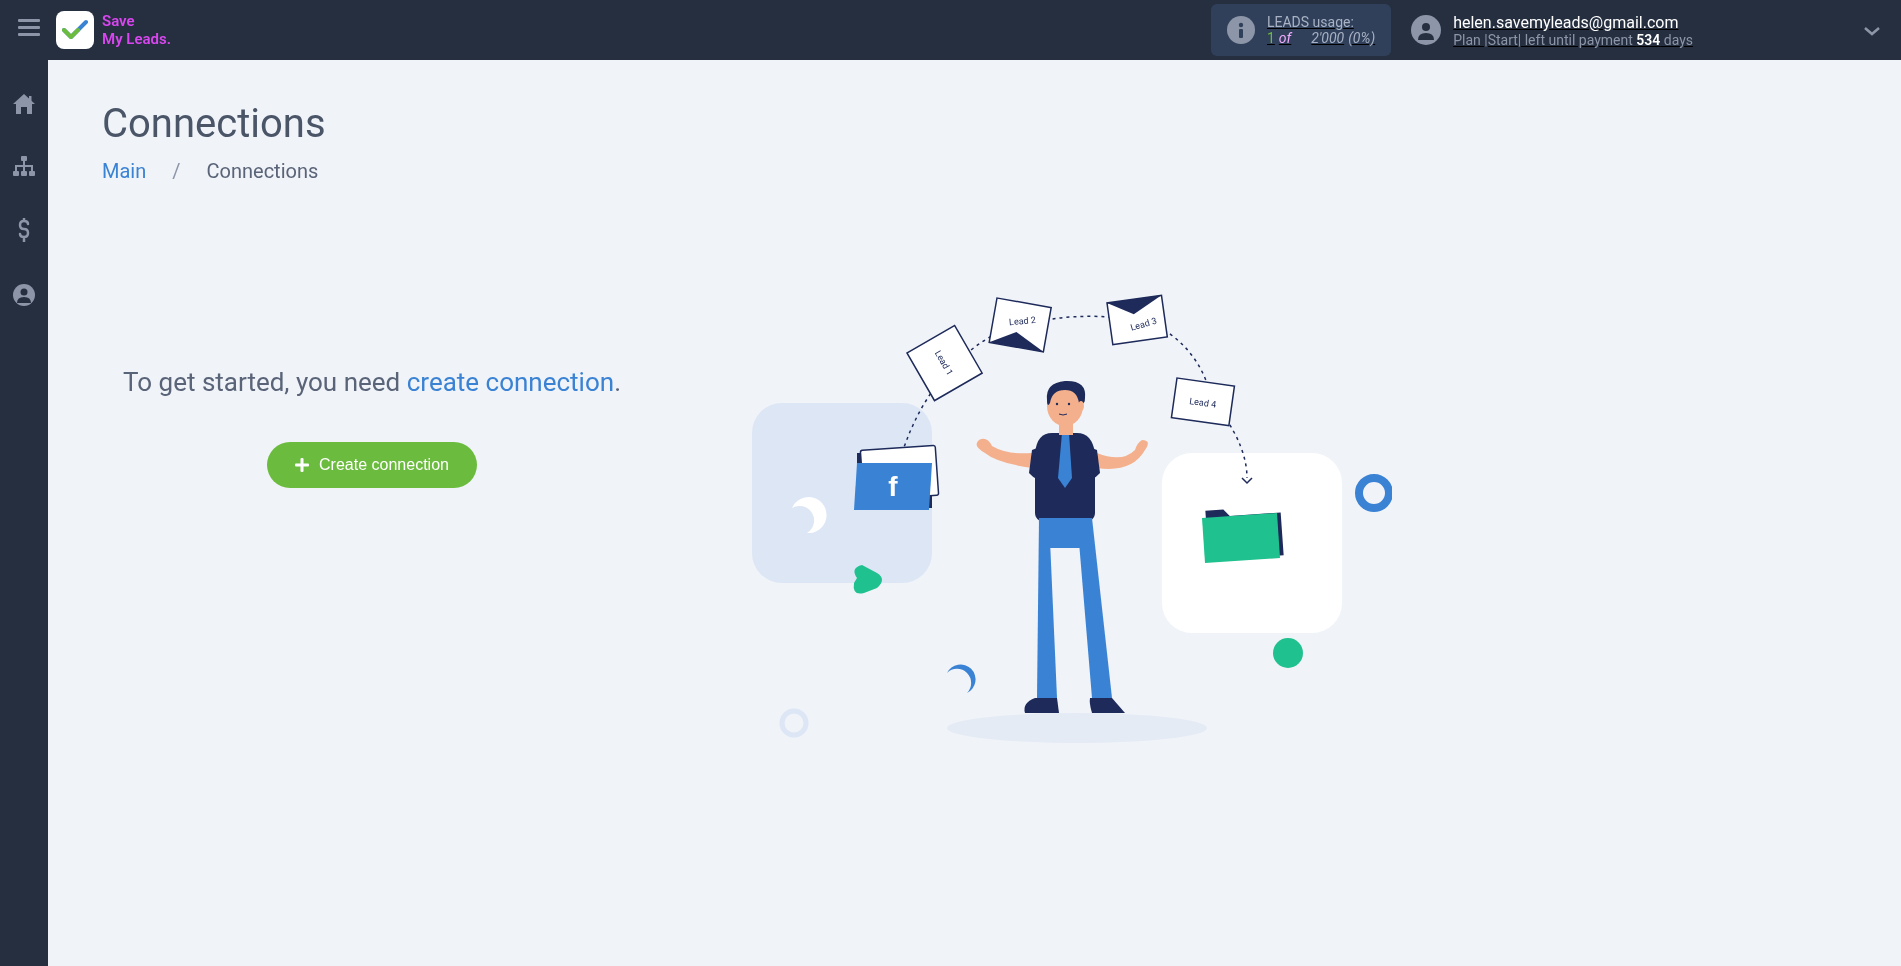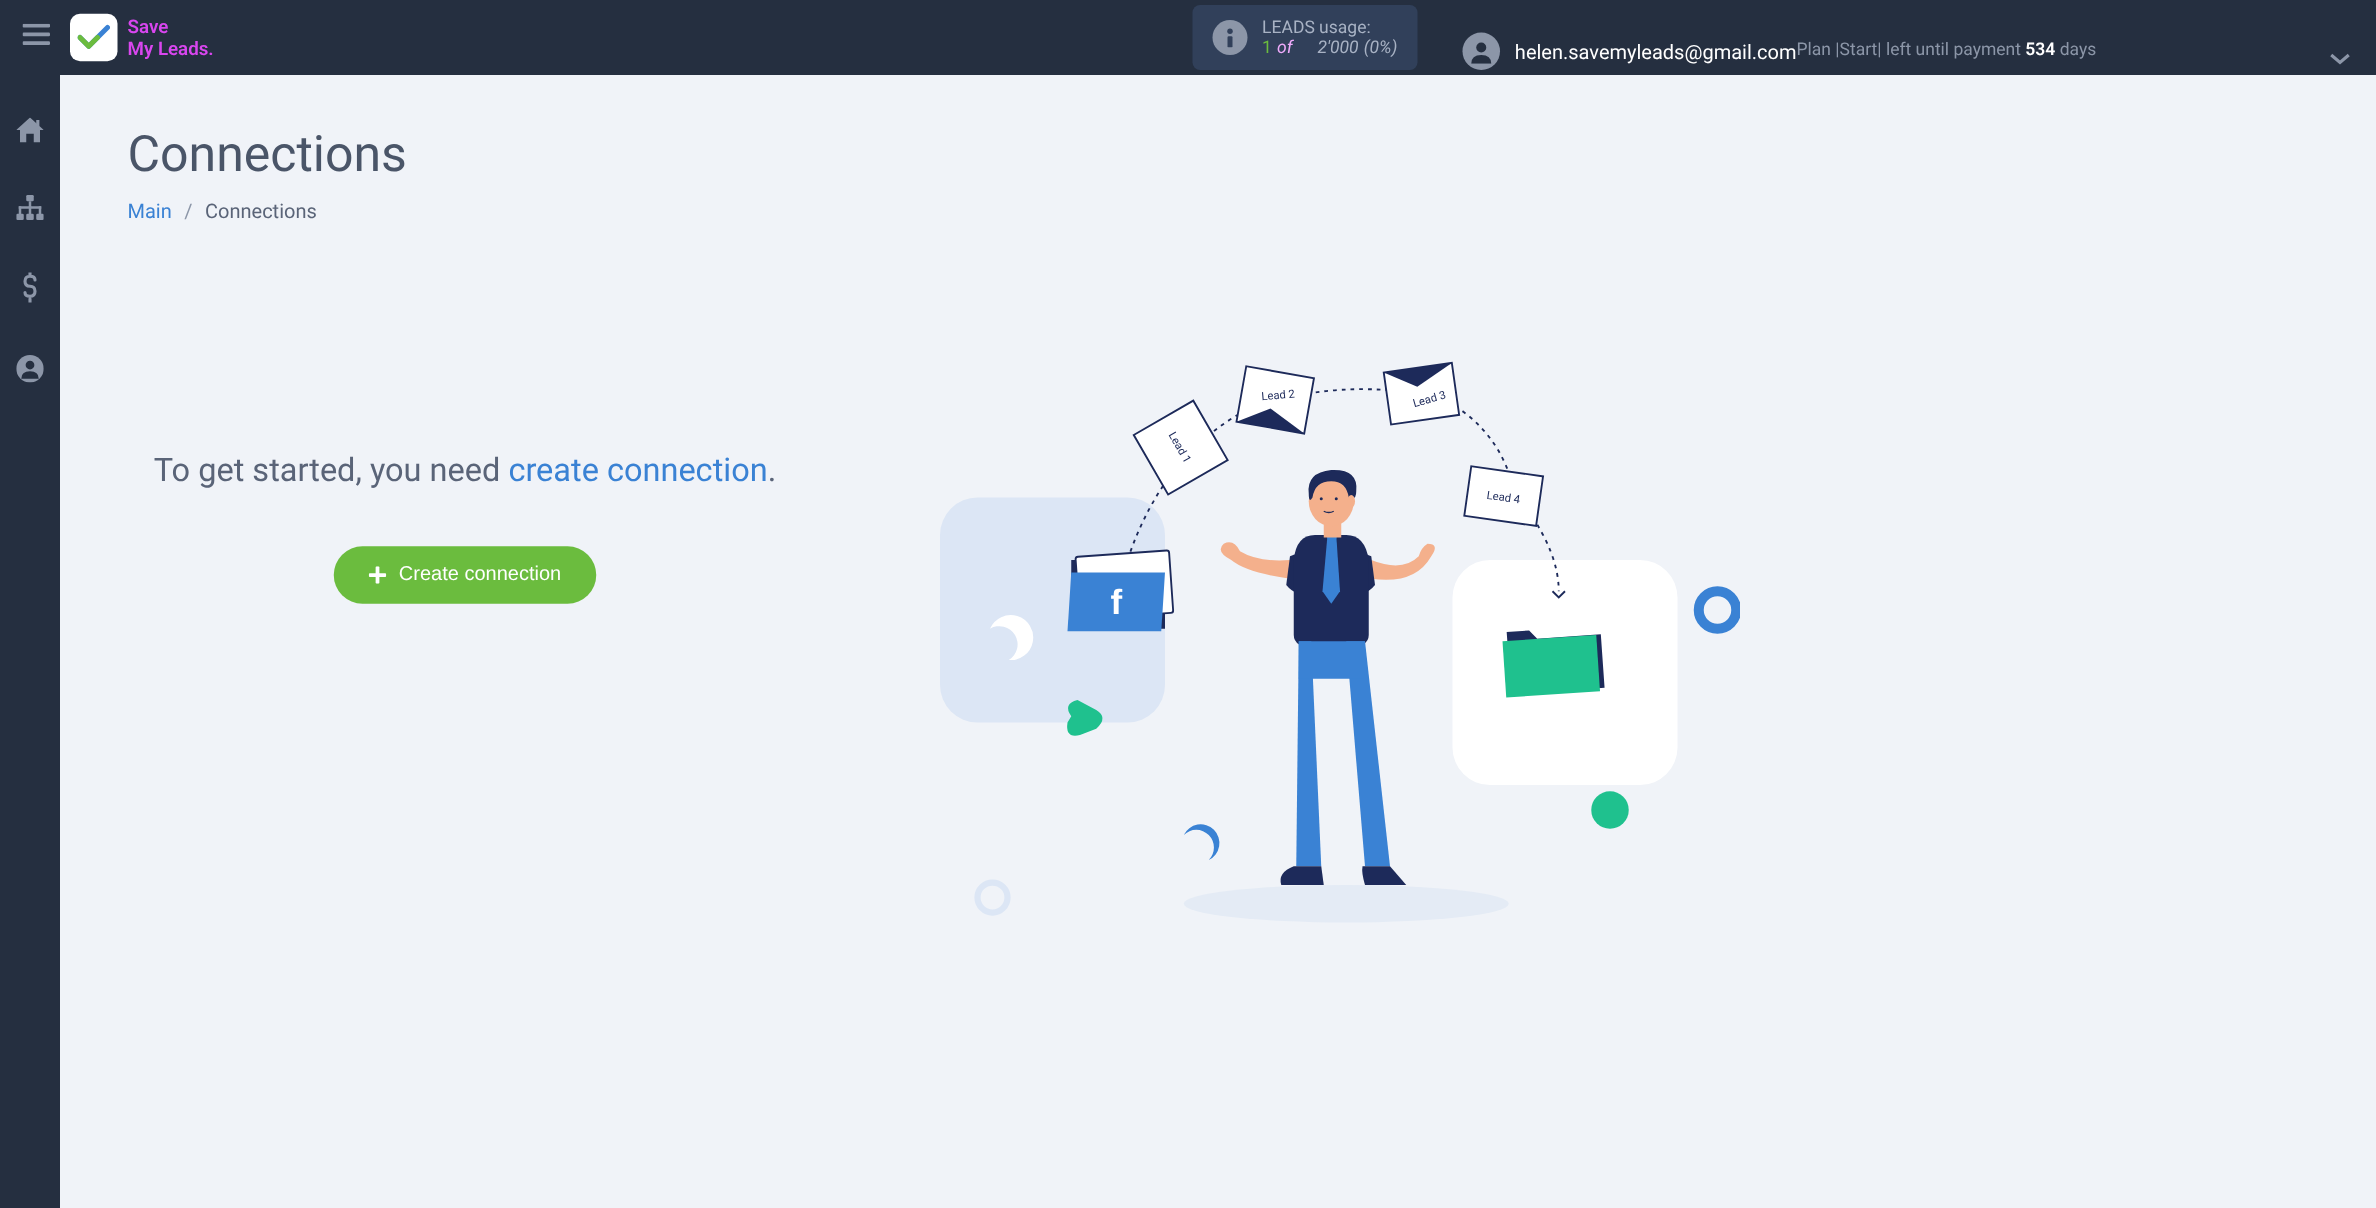--- a/index.html
+++ b/index.html
@@ -49,22 +49,23 @@
     .logo-text {
       color: #d946ef;
       font-size: 15px;
       line-height: 1.2;
       font-weight: 600;
     }
     
     .header-right {
       margin-left: auto;
       display: flex;
-      align-items: flex-end;
-      gap: 36px;
+      align-items: center;
+      gap: 20px;
+      text-decoration: underline;
     }
     
     .usage-badge {
       background: #31405a;
       border-radius: 6px;
       padding: 10px 16px;
       display: flex;
       align-items: center;
       gap: 12px;
     }
@@ -128,21 +129,21 @@
       height: 30px;
       background: #8c96a8;
       border-radius: 50%;
       display: flex;
       align-items: center;
       justify-content: center;
     }
     
     .user-info {
       display: flex;
-      flex-direction: row;
+      flex-direction: column;
       font-size: 14px;
     }
     
     .user-email {
       color: white;
       font-size: 16px;
     }
     
     .user-plan {
       color: #8c96a8;
@@ -189,22 +190,22 @@
     
     .page-title {
       font-size: 40px;
       color: #4a5568;
       font-weight: 400;
       margin-bottom: 12px;
     }
     
     .breadcrumb {
       display: flex;
-      gap: 10px;
-      font-size: 16px;
+      gap: 26px;
+      font-size: 20px;
       margin-bottom: 100px;
     }
     
     .breadcrumb-link {
       color: #3a82d4;
       cursor: pointer;
     }
     
     .breadcrumb-sep {
       color: #8c96a8;

